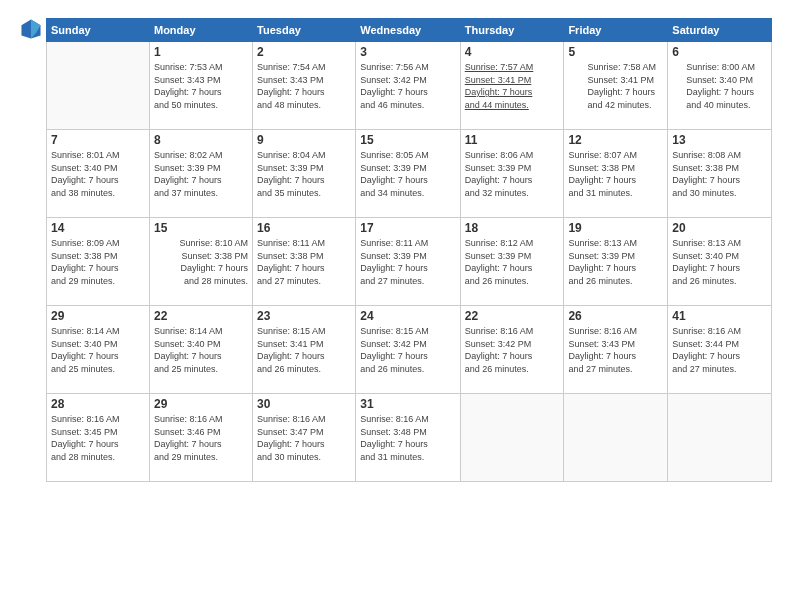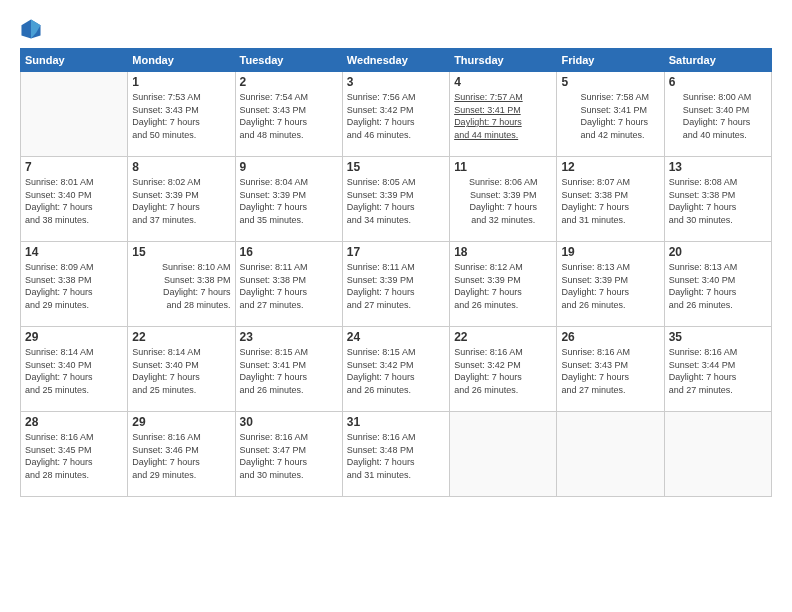--- a/index.html
+++ b/index.html
@@ -8,21 +8,20 @@
       height: 612px;
       background: #fff;
       font-family: Arial, sans-serif;
       overflow: hidden;
     }
     .page {
       width: 792px;
       height: 492px;
       padding: 18px 20px 10px 20px;
       display: flex;
-      flex-direction: column;
     }
     .header {
       display: flex;
       justify-content: space-between;
       align-items: flex-start;
       margin-bottom: 8px;
     }
     .logo {
       display: flex;
       align-items: center;
@@ -205,21 +204,21 @@
           </td>
           <td>
             <span class="day-number">15</span>
             <div class="day-info" style="white-space: pre-line;">Sunrise: 8:05 AM
 Sunset: 3:39 PM
 Daylight: 7 hours
 and 34 minutes.</div>
           </td>
           <td>
             <span class="day-number">11</span>
-            <div class="day-info" style="white-space: pre-line; text-align: center;">Sunrise: 8:06 AM
+            <div class="day-info" style="white-space: pre-line;">Sunrise: 8:06 AM
 Sunset: 3:39 PM
 Daylight: 7 hours
 and 32 minutes.</div>
           </td>
           <td>
             <span class="day-number">12</span>
             <div class="day-info" style="white-space: pre-line;">Sunrise: 8:07 AM
 Sunset: 3:38 PM
 Daylight: 7 hours
 and 31 minutes.</div>
@@ -320,21 +319,21 @@
 and 26 minutes.</div>
           </td>
           <td>
             <span class="day-number">26</span>
             <div class="day-info" style="white-space: pre-line;">Sunrise: 8:16 AM
 Sunset: 3:43 PM
 Daylight: 7 hours
 and 27 minutes.</div>
           </td>
           <td>
-            <span class="day-number">35</span>
+            <span class="day-number">41</span>
             <div class="day-info" style="white-space: pre-line;">Sunrise: 8:16 AM
 Sunset: 3:44 PM
 Daylight: 7 hours
 and 27 minutes.</div>
           </td>
         </tr>
         <tr class="last-row">
           <td>
             <span class="day-number">28</span>
             <div class="day-info" style="white-space: pre-line;">Sunrise: 8:16 AM

